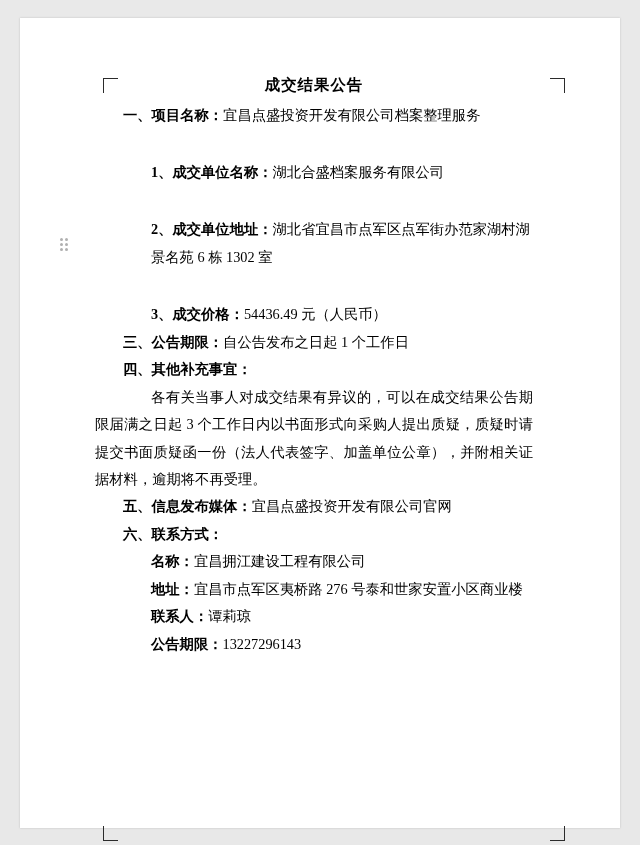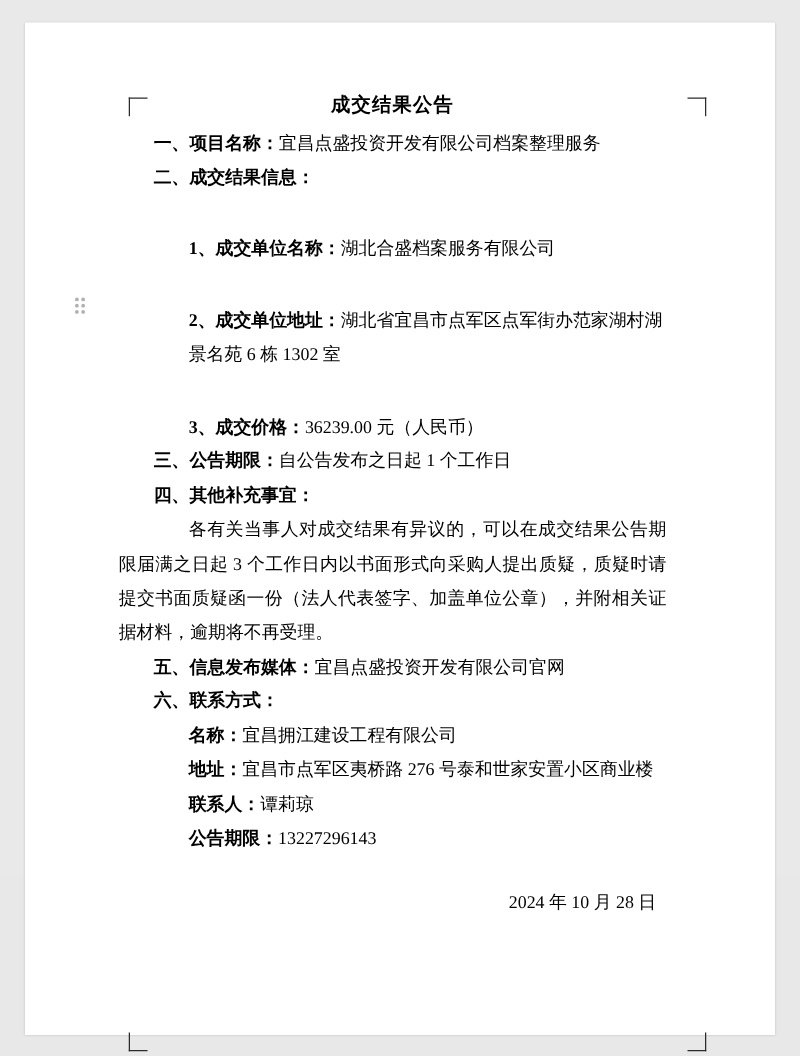--- a/index.html
+++ b/index.html
@@ -129,32 +129,31 @@
   </div>
 
   <div class="doc">
 
     <div class="doc-title">成交结果公告</div>
 
     <div class="line lvl1">
       <span>一、项目名称：</span><span class="normal">宜昌点盛投资开发有限公司档案整理服务</span>
     </div>
 
-    <div class="line lvl1">二、成交结果信息：</div>
 
     <div class="line lvl2">
       <b>1、成交单位名称：</b><span>湖北合盛档案服务有限公司</span>
     </div>
 
     <div class="line lvl2">
       <b>2、成交单位地址：</b><span>湖北省宜昌市点军区点军街办范家湖村湖景名苑 6 栋 1302 室</span>
     </div>
 
     <div class="line lvl2">
-      <b>3、成交价格：</b><span>36239.00 元（人民币）</span>
+      <b>3、成交价格：</b><span>54436.49 元（人民币）</span>
     </div>
 
     <div class="line lvl1">
       <span>三、公告期限：</span><span class="normal">自公告发布之日起 1 个工作日</span>
     </div>
 
     <div class="line lvl1">四、其他补充事宜：</div>
 
     <div class="line para">各有关当事人对成交结果有异议的，可以在成交结果公告期限届满之日起 3 个工作日内以书面形式向采购人提出质疑，质疑时请提交书面质疑函一份（法人代表签字、加盖单位公章），并附相关证据材料，逾期将不再受理。</div>
 
@@ -173,16 +172,15 @@
     </div>
 
     <div class="line contact-line">
       <b>联系人：</b><span>谭莉琼</span>
     </div>
 
     <div class="line contact-line">
       <b>公告期限：</b><span>13227296143</span>
     </div>
 
-    <div class="line date-line">2024 年 10 月 28 日</div>
 
   </div>
 </div>
 
 </body></html>

